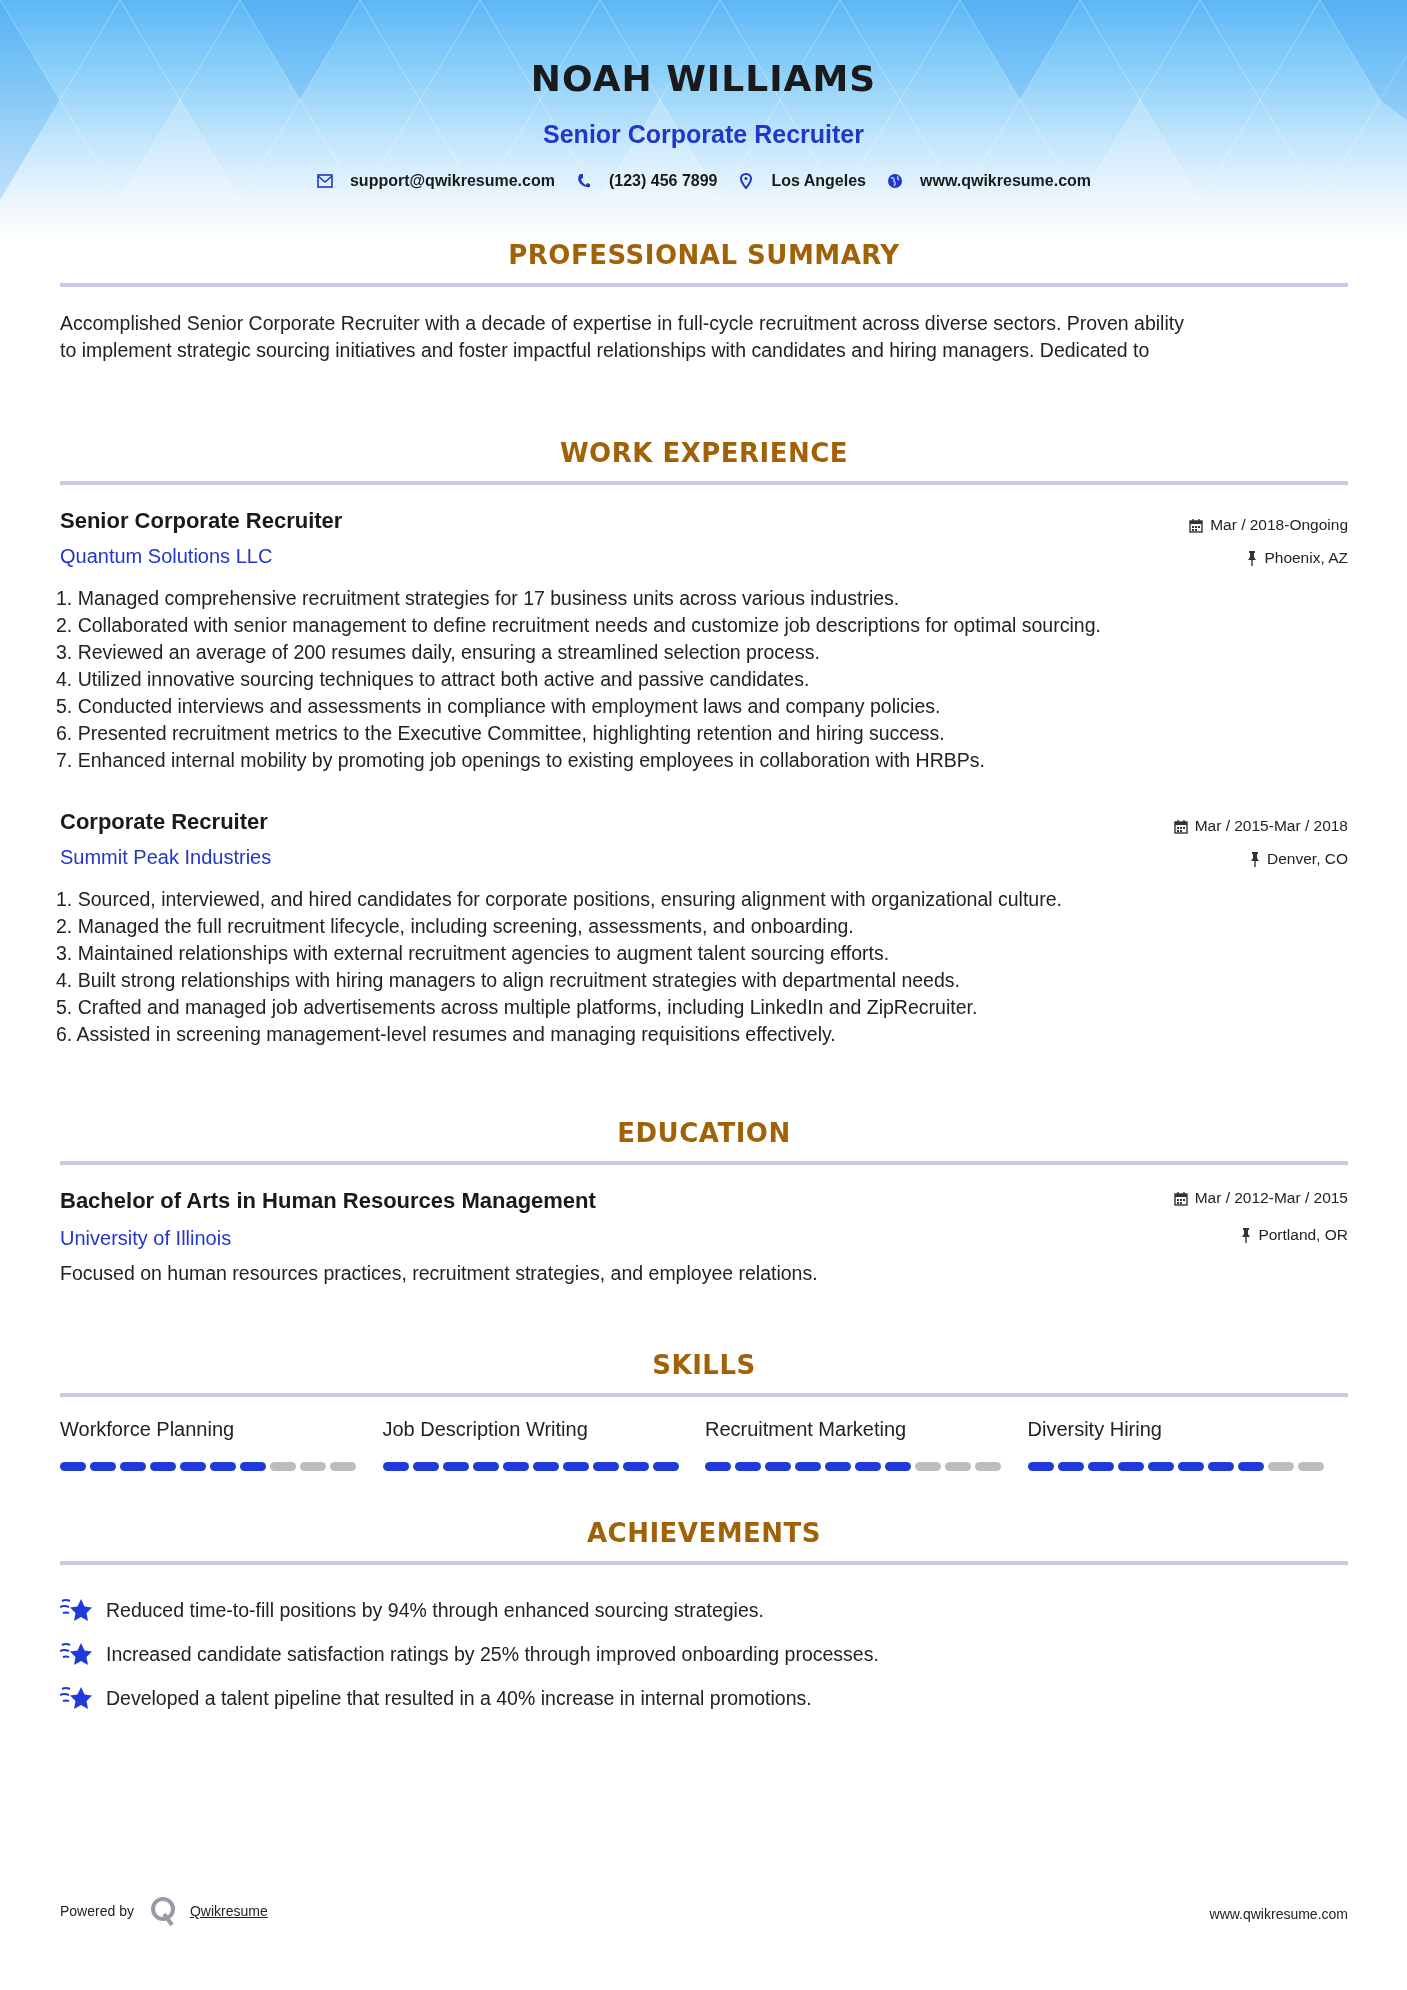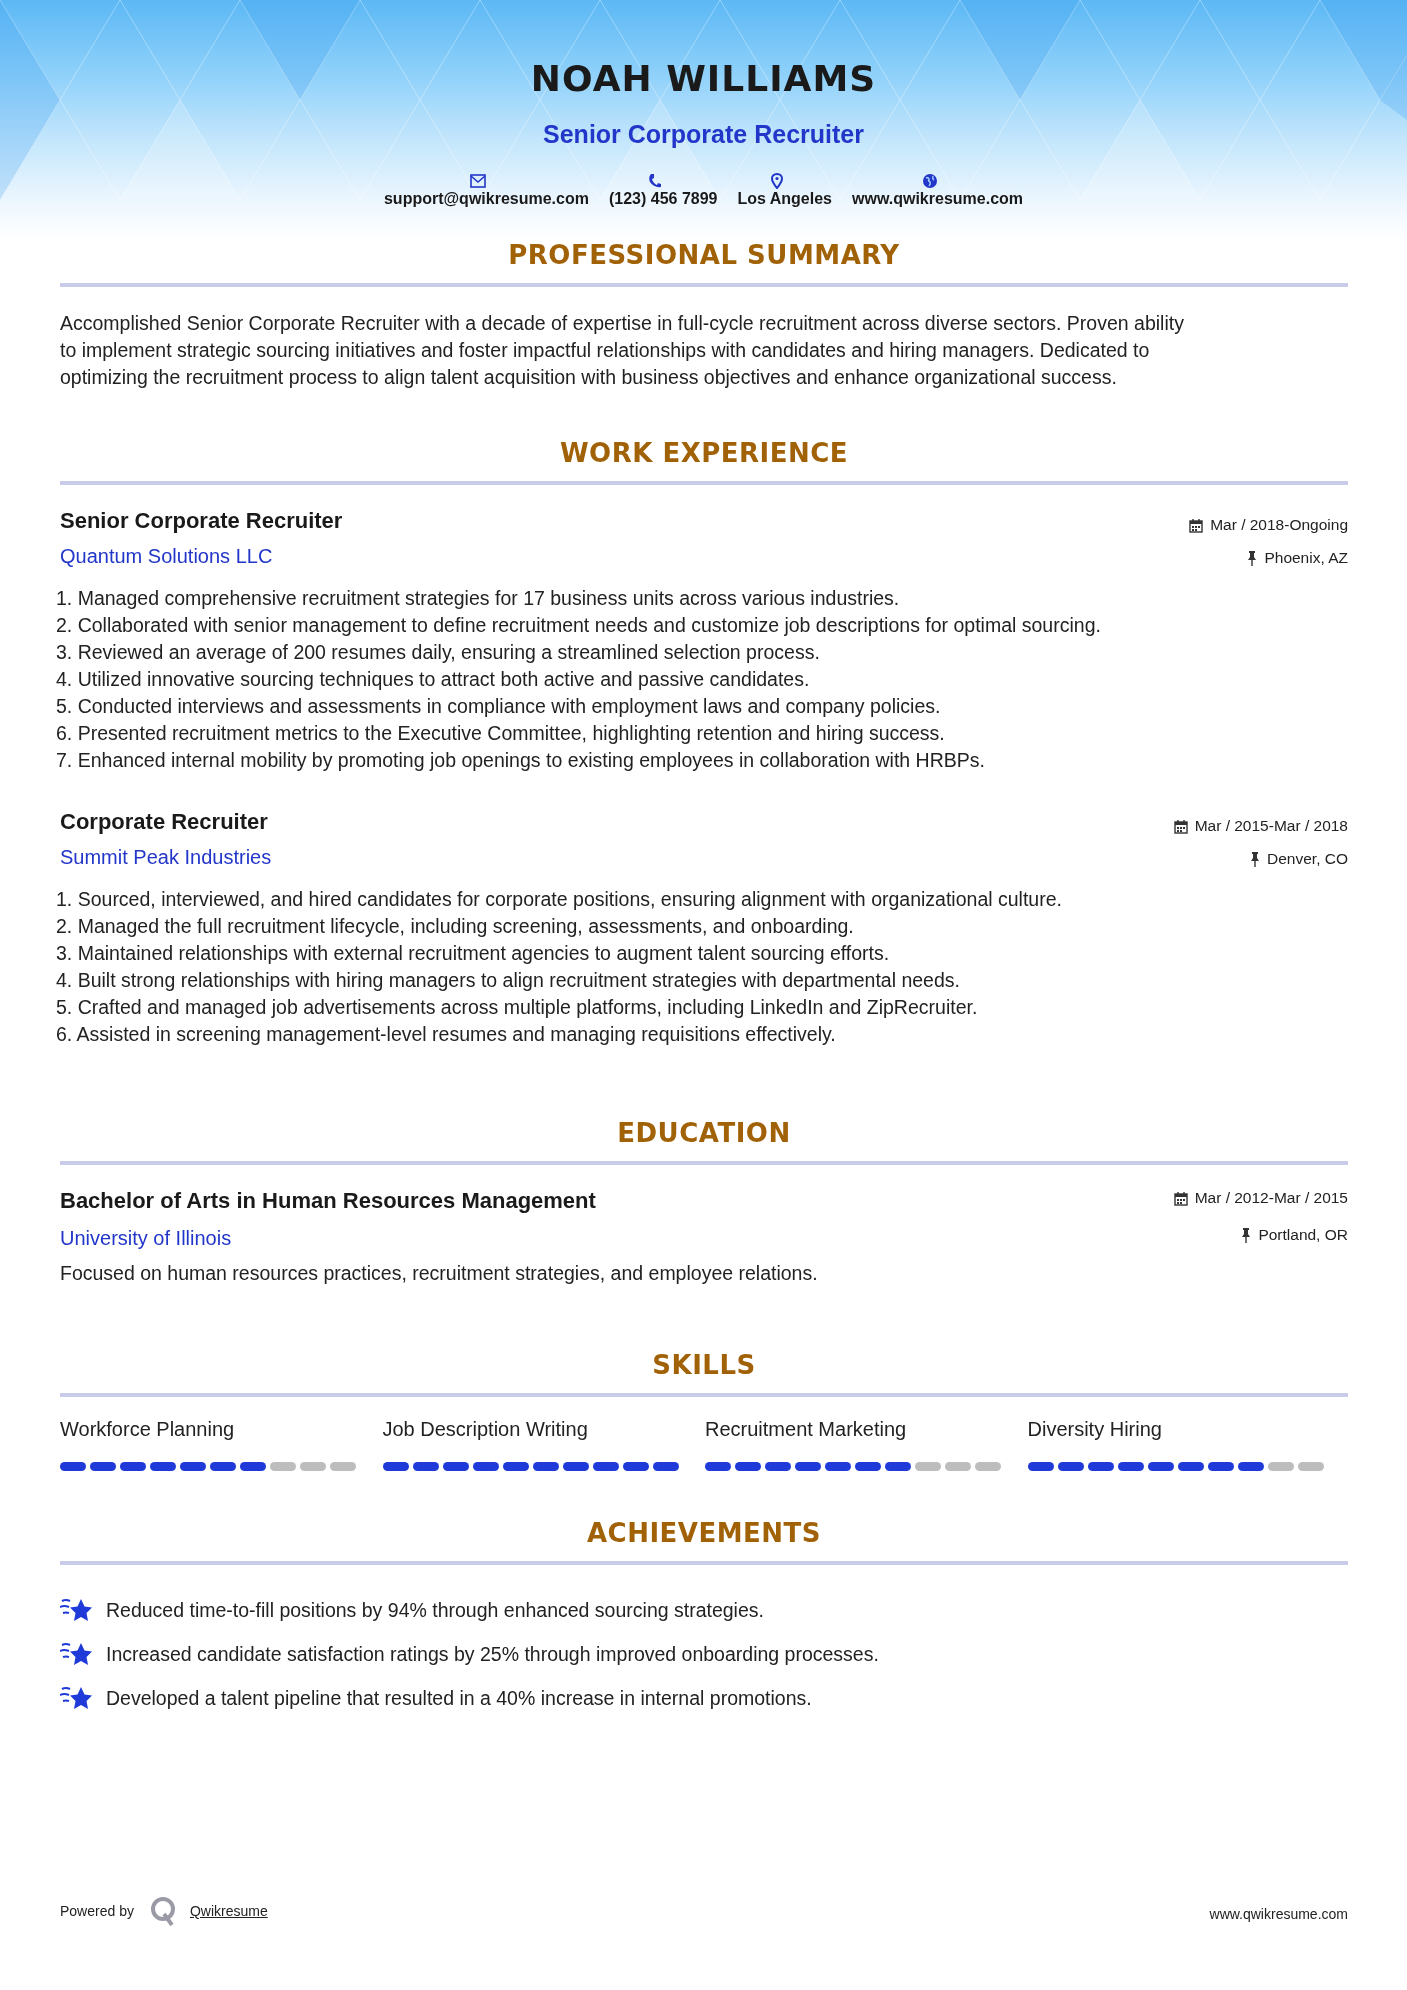--- a/index.html
+++ b/index.html
@@ -23,21 +23,21 @@
   }
   .title {
     position: absolute; left: 0; width: 1407px; top: 120px;
     text-align: center; font-size: 25px; font-weight: bold; color: #2236c9;
   }
   .contacts {
     position: absolute; left: 0; width: 1407px; top: 172px;
     display: flex; justify-content: center; align-items: center; gap: 0;
     font-size: 16px; font-weight: bold; color: #1a1a1a;
   }
-  .contact { display: flex; align-items: center; margin: 0 10px; flex-direction: column; }
+  .contact { display: flex; align-items: center; margin: 0 10px; }
   .contact .ic { width: 18px; height: 18px; margin-right: 16px; display: inline-flex; align-items: center; justify-content: center; }
   .section-title {
     position: absolute; left: 60px; width: 1288px; text-align: center;
     font-size: 26px; font-weight: bold; color: #a16207; letter-spacing: 0.5px;
     font-family: "DejaVu Sans", sans-serif;
   }
   .rule {
     position: absolute; left: 60px; width: 1288px; height: 4px; background: #c9cbea;
   }
   .summary {
@@ -127,21 +127,20 @@
       <span>www.qwikresume.com</span>
     </div>
   </div>
 </div>
 
 <div class="section-title" style="top:240px;">PROFESSIONAL SUMMARY</div>
 <div class="rule" style="top:283px;"></div>
 <div class="summary">
   <div>Accomplished Senior Corporate Recruiter with a decade of expertise in full-cycle recruitment across diverse sectors. Proven ability</div>
   <div>to implement strategic sourcing initiatives and foster impactful relationships with candidates and hiring managers. Dedicated to</div>
-  <div>optimizing the recruitment process to align talent acquisition with business objectives and enhance organizational success.</div>
 </div>
 
 <div class="section-title" style="top:438px;">WORK EXPERIENCE</div>
 <div class="rule" style="top:481px;"></div>
 
 <div class="job-title" style="top:508px;">Senior Corporate Recruiter</div>
 <div class="company" style="top:545px;">Quantum Solutions LLC</div>
 <div class="meta" style="top:516px;">
   <span class="ic">
     <svg width="14" height="15" viewBox="0 0 14 15">

